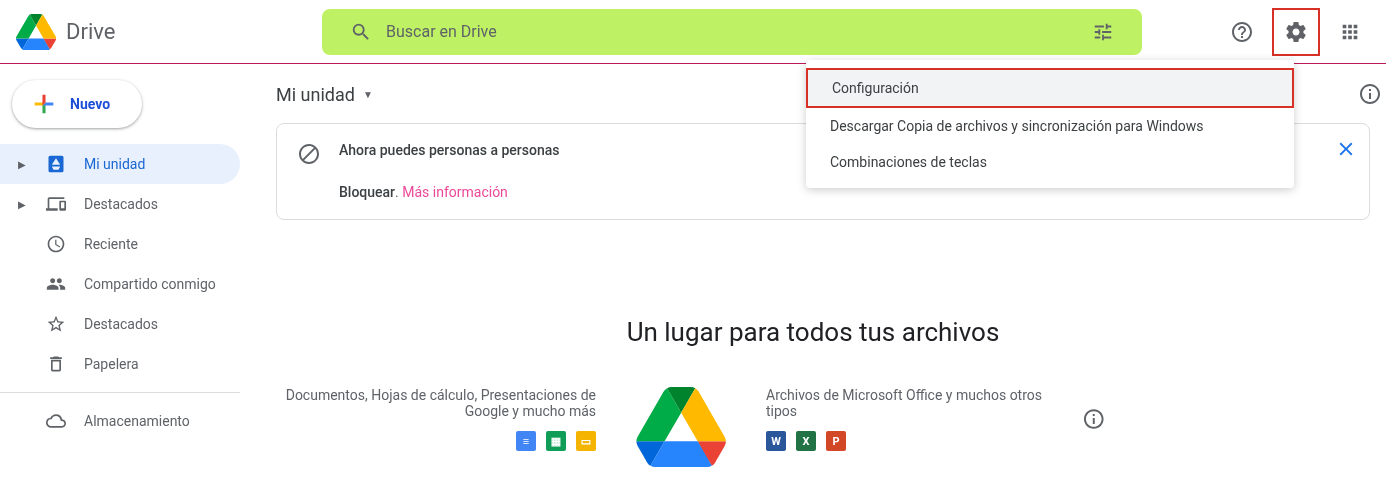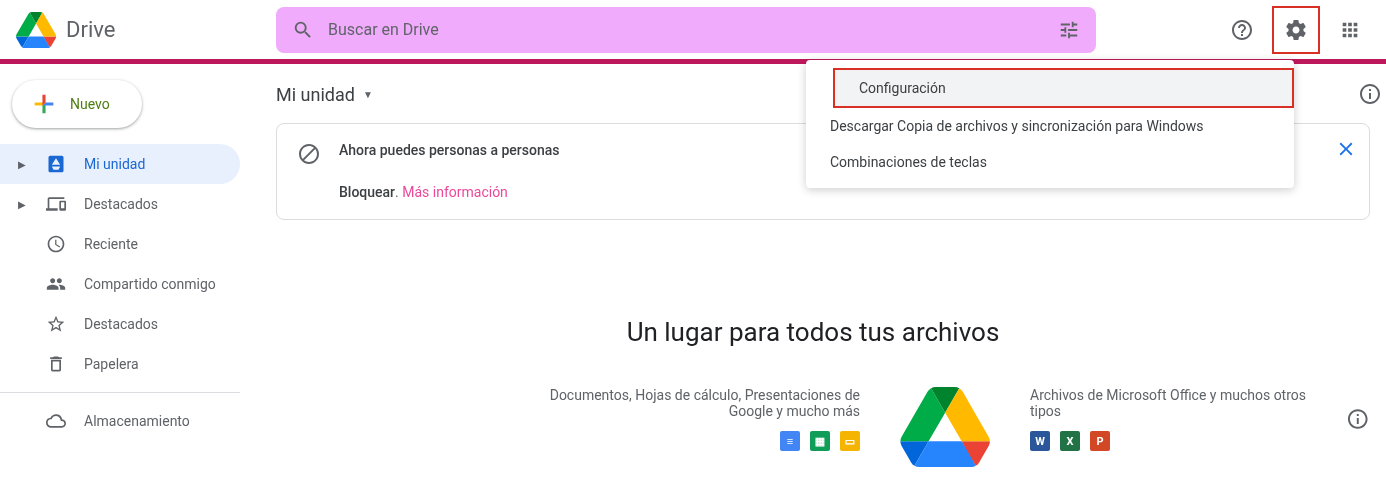--- a/index.html
+++ b/index.html
@@ -1,67 +1,67 @@
 <!DOCTYPE html>
 <html><head>
 <meta charset="utf-8">
 <style>
 * { margin: 0; padding: 0; box-sizing: border-box; font-family: 'Segoe UI', Roboto, Arial, sans-serif; }
 body { width: 1386px; height: 501px; background: #fff; overflow: hidden; position: relative; }
 
-.header { height: 64px; display: flex; align-items: center; padding: 0 16px; border-bottom: 5px solid #be185d; }
+.header { height: 64px; display: flex; align-items: center; padding: 0 16px; border-bottom: 1px solid #be185d; }
 .logo-area { display: flex; align-items: center; gap: 10px; width: 260px; }
 .drive-logo { width: 40px; height: 40px; }
 .app-name { font-size: 22px; color: #5f6368; }
-.search-bar { flex: 1; max-width: 820px; height: 46px; background: #f0abfc; border-radius: 8px; display: flex; align-items: center; padding: 0 16px; }
+.search-bar { flex: 1; max-width: 820px; height: 46px; background: #bef264; border-radius: 8px; display: flex; align-items: center; padding: 0 28px; margin-left: 46px; }
 .search-icon { color: #5f6368; margin-right: 14px; }
 .search-input { flex: 1; border: none; background: transparent; font-size: 16px; color: #5f6368; outline: none; }
 .search-input::placeholder { color: #5f6368; }
 .tune-icon { color: #5f6368; }
 .header-right { display: flex; align-items: center; gap: 10px; margin-left: auto; padding-left: 20px; }
 .hdr-btn { width: 40px; height: 40px; border-radius: 50%; display: flex; align-items: center; justify-content: center; color: #5f6368; cursor: pointer; }
 .gear-highlight { border: 2px solid #d93025; border-radius: 0; width: 48px; height: 48px; }
 
 .body-area { display: flex; height: calc(100% - 64px); }
 .sidebar { width: 256px; padding-top: 12px; display: flex; flex-direction: column; }
 .new-btn { margin: 4px 0 16px 12px; width: 130px; height: 48px; border-radius: 24px; box-shadow: 0 1px 2px rgba(60,64,67,.3), 0 1px 3px 1px rgba(60,64,67,.15); display: flex; align-items: center; padding: 0 18px; gap: 12px; background: #fff; cursor: pointer; }
-.new-btn span { font-size: 14px; color: #4d7c0f; font-weight: 400; }
+.new-btn span { font-size: 14px; color: #1d4ed8; font-weight: 700; }
 .nav-item { height: 40px; display: flex; align-items: center; padding-left: 18px; gap: 18px; font-size: 14px; color: #5f6368; cursor: pointer; border-radius: 0 20px 20px 0; margin-right: 16px; }
 .nav-item.active { background: #e8f0fe; color: #1967d2; }
 .nav-item .caret { width: 10px; color: #5f6368; font-size: 10px; }
 .nav-item .nav-icon { width: 20px; display: flex; justify-content: center; }
 .divider { height: 1px; background: #dadce0; margin: 8px 16px 8px 0; }
 
 .main { flex: 1; padding: 8px 16px 0 0; position: relative; }
 .breadcrumb { display: flex; align-items: center; gap: 8px; padding: 12px 0 12px 20px; font-size: 18px; color: #3c4043; }
 .bc-caret { color: #5f6368; font-size: 10px; }
 .info-right { position: absolute; right: 4px; top: 18px; color: #5f6368; }
 
 .banner { margin: 6px 0 0 20px; border: 1px solid #dadce0; border-radius: 8px; padding: 16px 20px; display: flex; gap: 18px; align-items: flex-start; position: relative; }
 .banner-icon { color: #5f6368; flex-shrink: 0; margin-top: 2px; }
 .banner-text { font-size: 14px; color: #5f6368; line-height: 1.5; }
 .banner-text b { color: #3c4043; font-weight: 500; }
 .banner-link { color: #ec4899; cursor: pointer; }
 .banner-close { position: absolute; right: 12px; top: 14px; color: #1a73e8; cursor: pointer; }
 
 .empty-state { text-align: center; margin-top: 97px; }
 .empty-title { font-size: 26px; color: #202124; font-weight: 400; }
-.empty-row { display: flex; justify-content: flex-end; align-items: flex-start; gap: 40px; margin-top: 40px; }
+.empty-row { display: flex; justify-content: flex-start; align-items: flex-start; gap: 40px; margin-top: 40px; }
 .empty-col { width: 340px; font-size: 14px; color: #5f6368; }
 .empty-col.left { text-align: right; }
 .empty-col.right { text-align: left; display: flex; align-items: center; gap: 12px; }
 .icon-row { display: flex; gap: 10px; margin-top: 12px; justify-content: flex-end; }
 .icon-row.left-align { justify-content: flex-start; }
 .file-icon { width: 20px; height: 20px; border-radius: 2px; display: inline-flex; align-items: center; justify-content: center; color: #fff; font-size: 11px; font-weight: bold; }
 .drive-big { width: 90px; height: 80px; }
 .info-icon-right { color: #5f6368; }
 
 .menu { position: absolute; top: 60px; right: 92px; width: 488px; background: #fff; box-shadow: 0 2px 10px rgba(0,0,0,.2); border-radius: 4px; padding: 8px 0; z-index: 100; }
 .menu-item { height: 36px; display: flex; align-items: center; padding: 0 24px; font-size: 14px; color: #3c4043; cursor: pointer; }
-.menu-item.highlighted { background: #f1f3f4; border: 2px solid #d93025; height: 40px; margin-left: 27px; }
+.menu-item.highlighted { background: #f1f3f4; border: 2px solid #d93025; height: 40px; }
 
 svg { display: block; }
 </style>
 </head>
 <body>
 
 <div class="header">
   <div class="logo-area">
     <svg class="drive-logo" viewBox="0 0 87 78">
         <path fill="#0066da" d="M6.6 66.85l3.85 6.65c.8 1.4 1.95 2.5 3.3 3.3L27.5 53H0c0 1.55.4 3.1 1.2 4.5z"></path>

